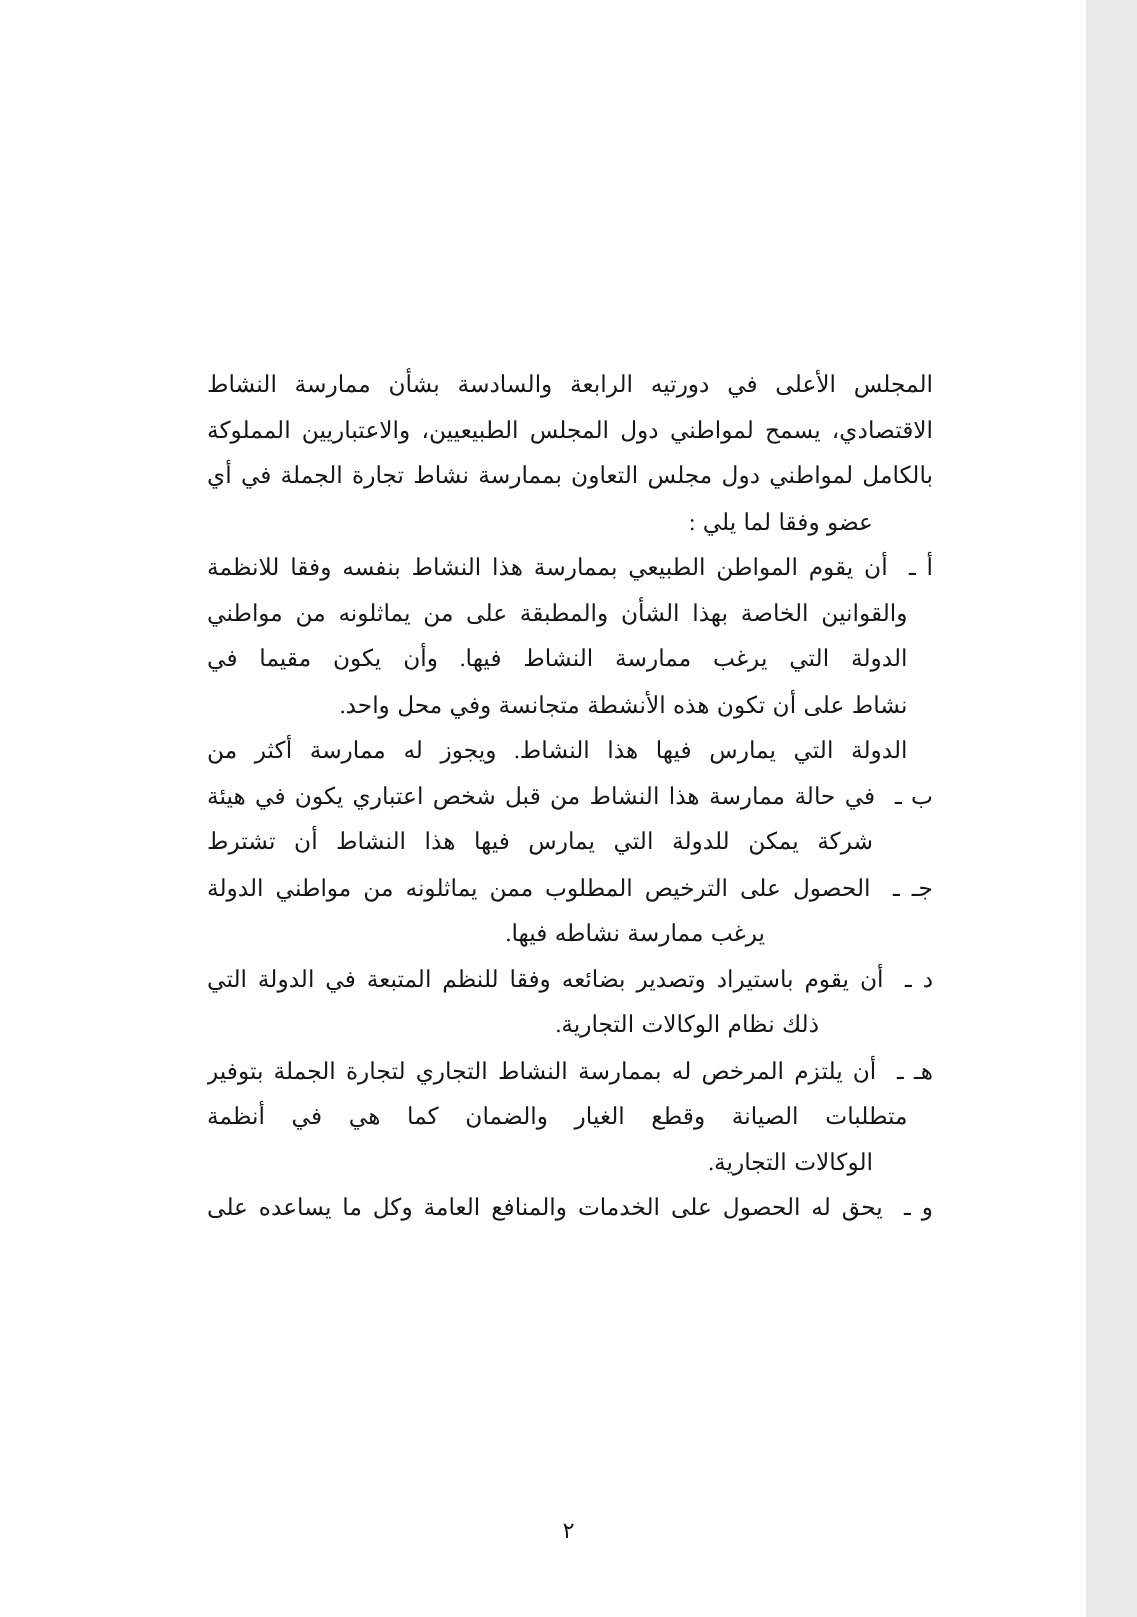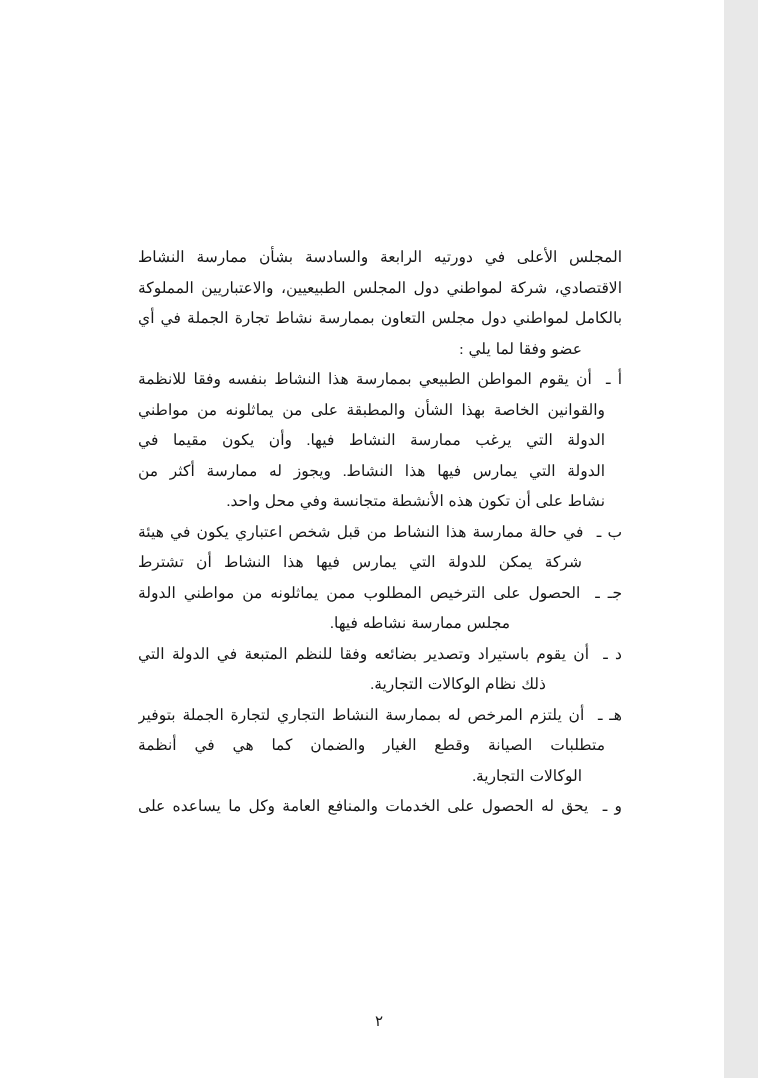--- a/index.html
+++ b/index.html
@@ -35,50 +35,50 @@
   }
 </style>
 </head>
 <body>
 
 <div class="page">
   <div class="doc">
 
     <div class="para">
       <div class="line">المجلس الأعلى في دورتيه الرابعة والسادسة بشأن ممارسة النشاط</div>
-      <div class="line">الاقتصادي، شركة لمواطني دول المجلس الطبيعيين، والاعتباريين المملوكة</div>
+      <div class="line">الاقتصادي، يسمح لمواطني دول المجلس الطبيعيين، والاعتباريين المملوكة</div>
       <div class="line">بالكامل لمواطني دول مجلس التعاون بممارسة نشاط تجارة الجملة في أي دولة</div>
       <div class="line last ind2">عضو وفقا لما يلي :</div>
     </div>
 
     <div class="para item">
       <div class="line">
         <span class="marker">أ ـ</span>
         <span>أن يقوم المواطن الطبيعي بممارسة هذا النشاط بنفسه وفقا للانظمة</span>
       </div>
       <div class="line ind1">والقوانين الخاصة بهذا الشأن والمطبقة على من يماثلونه من مواطني</div>
       <div class="line ind1">الدولة التي يرغب ممارسة النشاط فيها. وأن يكون مقيما في</div>
+      <div class="line last ind1">نشاط على أن تكون هذه الأنشطة متجانسة وفي محل واحد.</div>
       <div class="line ind1">الدولة التي يمارس فيها هذا النشاط. ويجوز له ممارسة أكثر من</div>
-      <div class="line last ind1">نشاط على أن تكون هذه الأنشطة متجانسة وفي محل واحد.</div>
     </div>
 
     <div class="para item">
       <div class="line">
         <span class="marker">ب ـ</span>
         <span>في حالة ممارسة هذا النشاط من قبل شخص اعتباري يكون في هيئة</span>
       </div>
       <div class="line ind2">شركة يمكن للدولة التي يمارس فيها هذا النشاط أن تشترط</div>
     </div>
 
     <div class="para item">
       <div class="line">
         <span class="marker">جـ ـ</span>
         <span>الحصول على الترخيص المطلوب ممن يماثلونه من مواطني الدولة التي</span>
       </div>
-      <div class="line last ind4">مجلس ممارسة نشاطه فيها.</div>
+      <div class="line last ind4">يرغب ممارسة نشاطه فيها.</div>
     </div>
 
     <div class="para item">
       <div class="line">
         <span class="marker">د ـ</span>
         <span>أن يقوم باستيراد وتصدير بضائعه وفقا للنظم المتبعة في الدولة التي يمارس</span>
       </div>
       <div class="line last ind3">ذلك نظام الوكالات التجارية.</div>
     </div>
 

